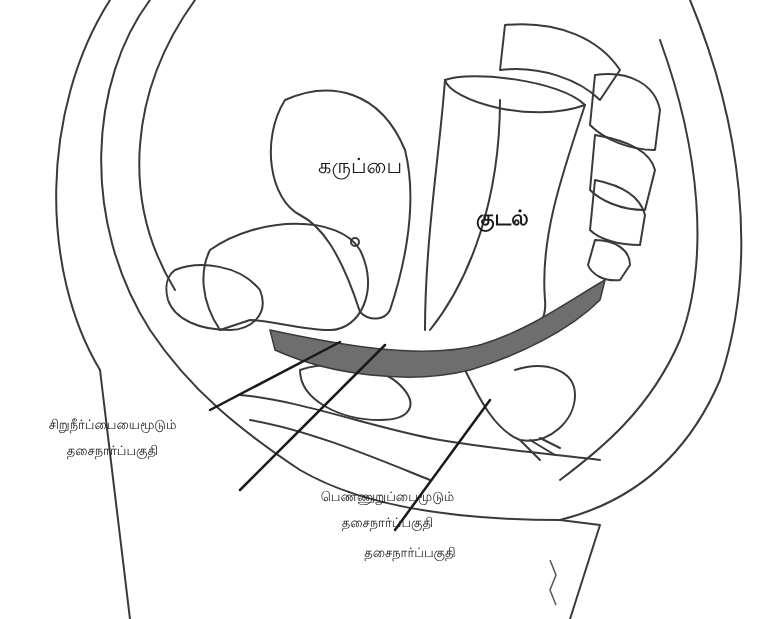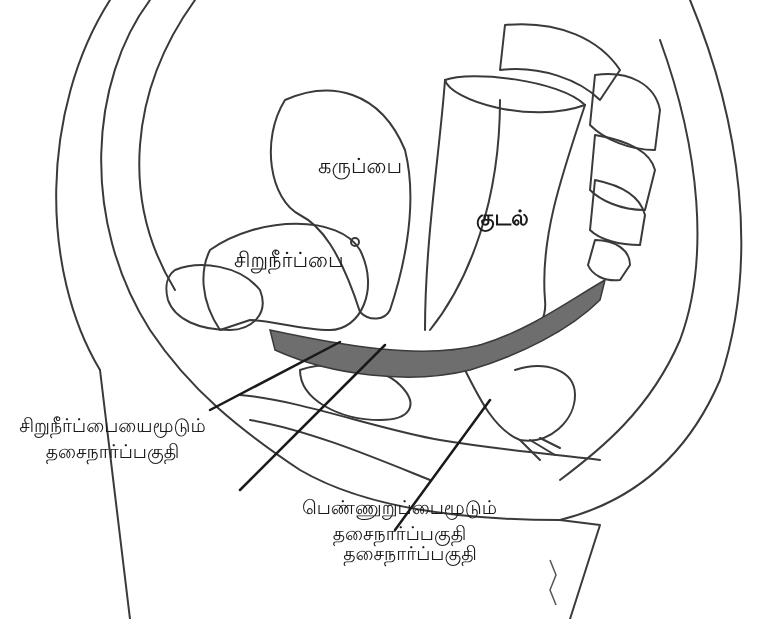--- a/index.html
+++ b/index.html
@@ -1,18 +1,18 @@
 <!DOCTYPE html>
 <html><head>
 <meta charset="utf-8">
 <style>
   html, body { margin: 0; padding: 0; background: #ffffff; }
   #stage { position: relative; width: 774px; height: 619px; overflow: hidden; background: #ffffff; }
   svg.art { position: absolute; left: 0; top: 0; }
-  .lbl { position: absolute; font-family: "DejaVu Sans", sans-serif; color: #1a1a1a; font-size: 19px; line-height: 26px; text-align: center; white-space: nowrap; }
+  .lbl { position: absolute; font-family: "DejaVu Sans", sans-serif; color: #1a1a1a; font-size: 13px; line-height: 26px; text-align: center; white-space: nowrap; }
   .organ { font-size: 21px; }
 </style>
 </head>
 <body>
 
 <div id="stage">
   <svg class="art" width="774" height="619" viewBox="0 0 774 619">
     <g fill="none" stroke="#3a3a3a" stroke-width="2" stroke-linecap="round" stroke-linejoin="round">
 
       <path d="M150 0 C 90 80, 80 220, 150 330 C 190 390, 240 430, 300 470 C 360 505, 450 520, 560 520"></path>
@@ -58,27 +58,26 @@
       <line x1="240" y1="490" x2="385" y2="345"></line>
       <line x1="395" y1="530" x2="490" y2="400"></line>
     </g>
 
     <g stroke="#555" stroke-width="1.5" fill="none">
       <path d="M550 560 L 556 575 L 550 590 L 556 605"></path>
     </g>
   </svg>
 
   <div class="lbl organ" style="left:318px; top:153px;">கருப்பை</div>
-  <div class="lbl organ" style="left:234px; top:247px;">சிறுநீர்ப்பை</div>
   <div class="lbl organ" style="left:476px; top:205px;font-weight:bold;">குடல்</div>
 
   <div class="lbl" style="left:0px; top:412px; width:225px;">
     <div>சிறுநீர்ப்பையைமூடும்</div>
     <div>தசைநார்ப்பகுதி</div>
   </div>
-  <div class="lbl" style="left:282px; top:484px; width:235px;margin-top:10px;">
+  <div class="lbl" style="left:270px; top:484px; width:235px;">
     <div>பெண்ணுறுப்பைமூடும்</div>
     <div>தசைநார்ப்பகுதி</div>
   </div>
   <div class="lbl" style="left:305px; top:540px; width:210px;">
     <div>தசைநார்ப்பகுதி</div>
   </div>
 </div>
 
 </body></html>

